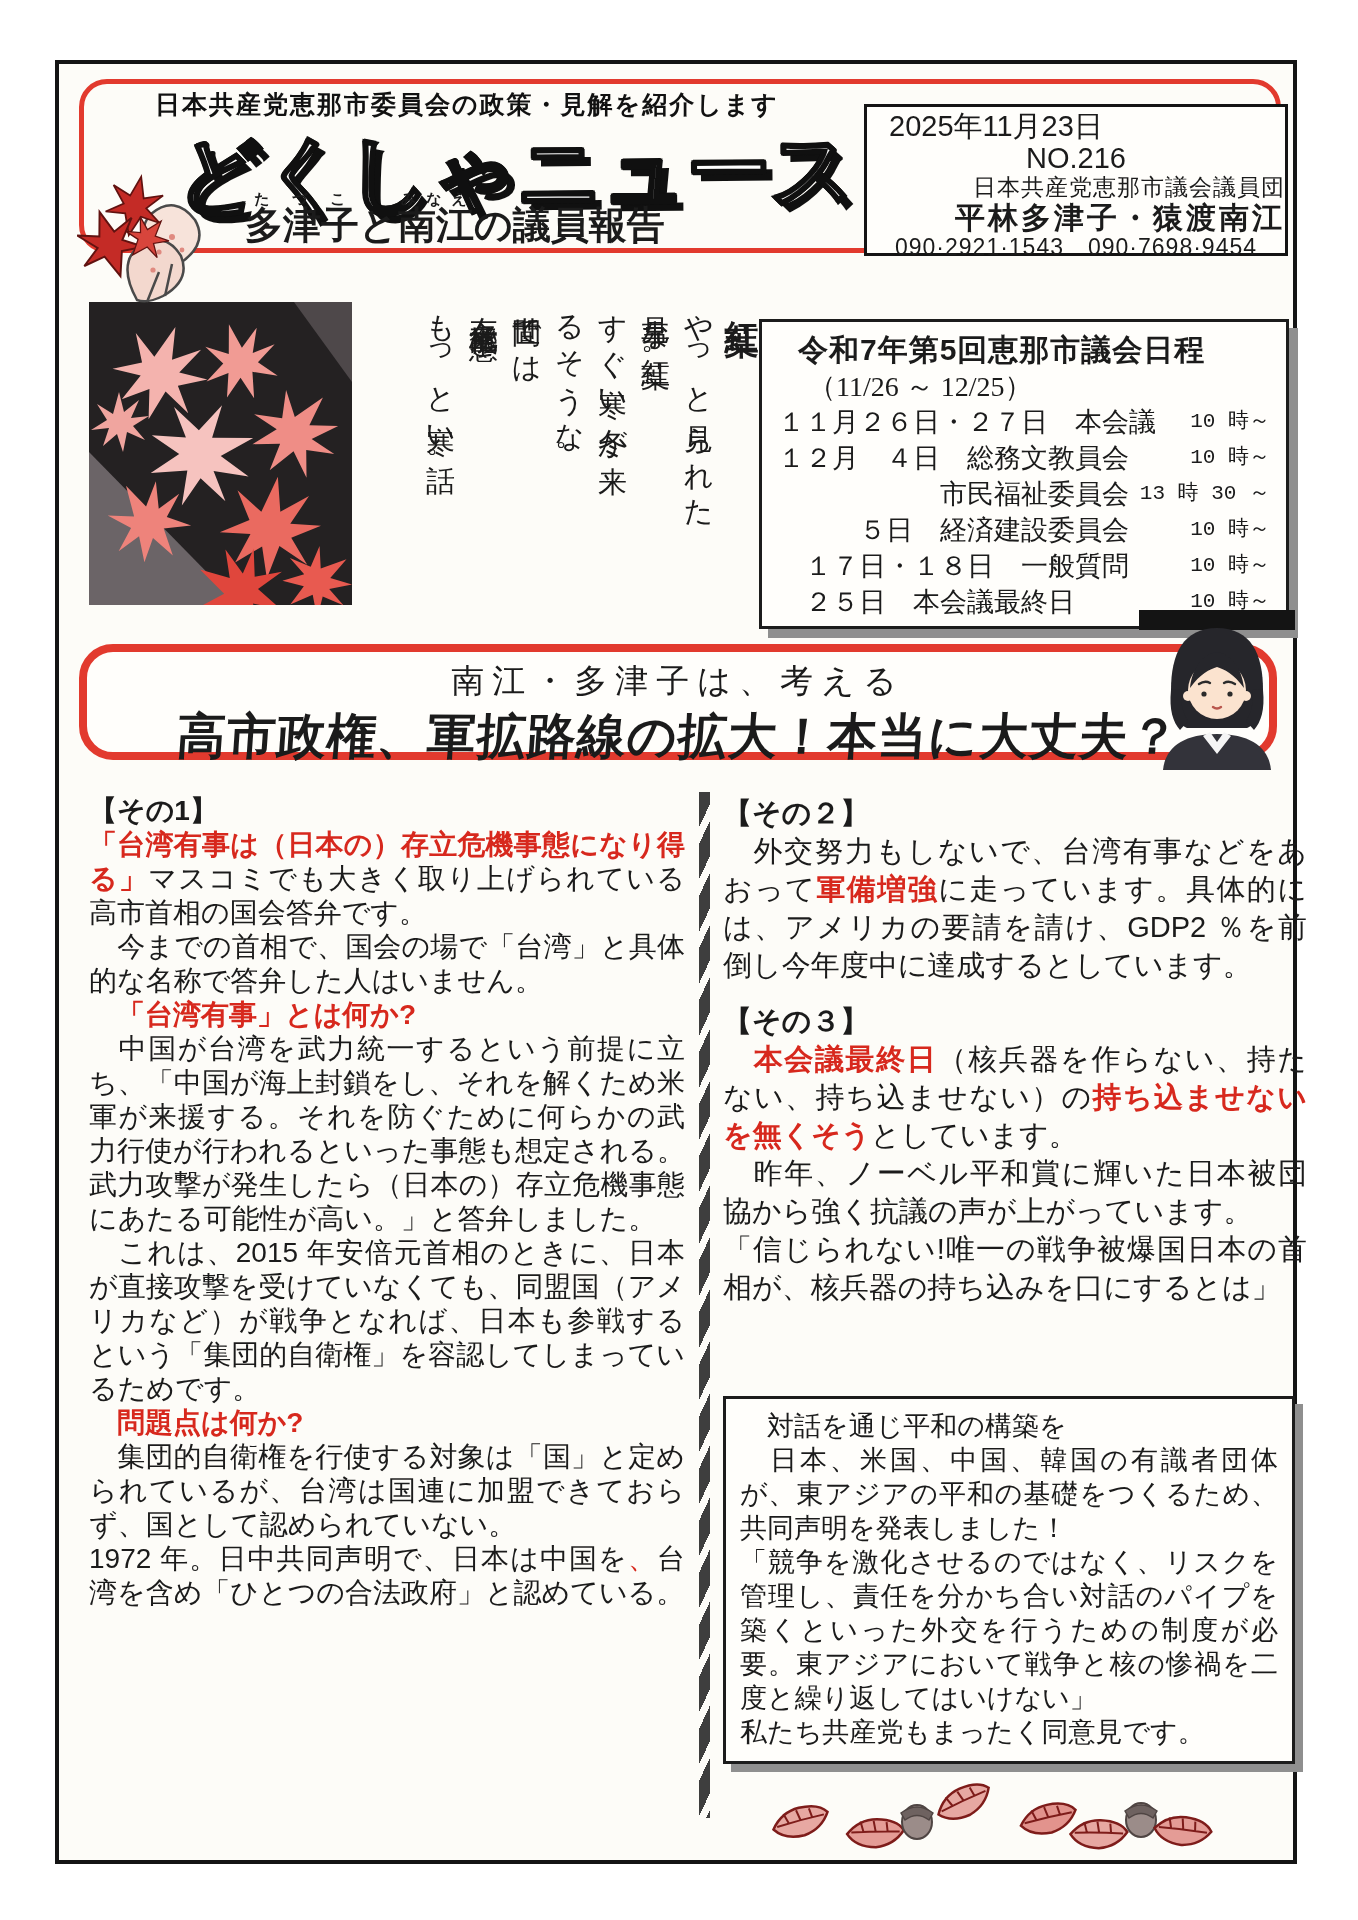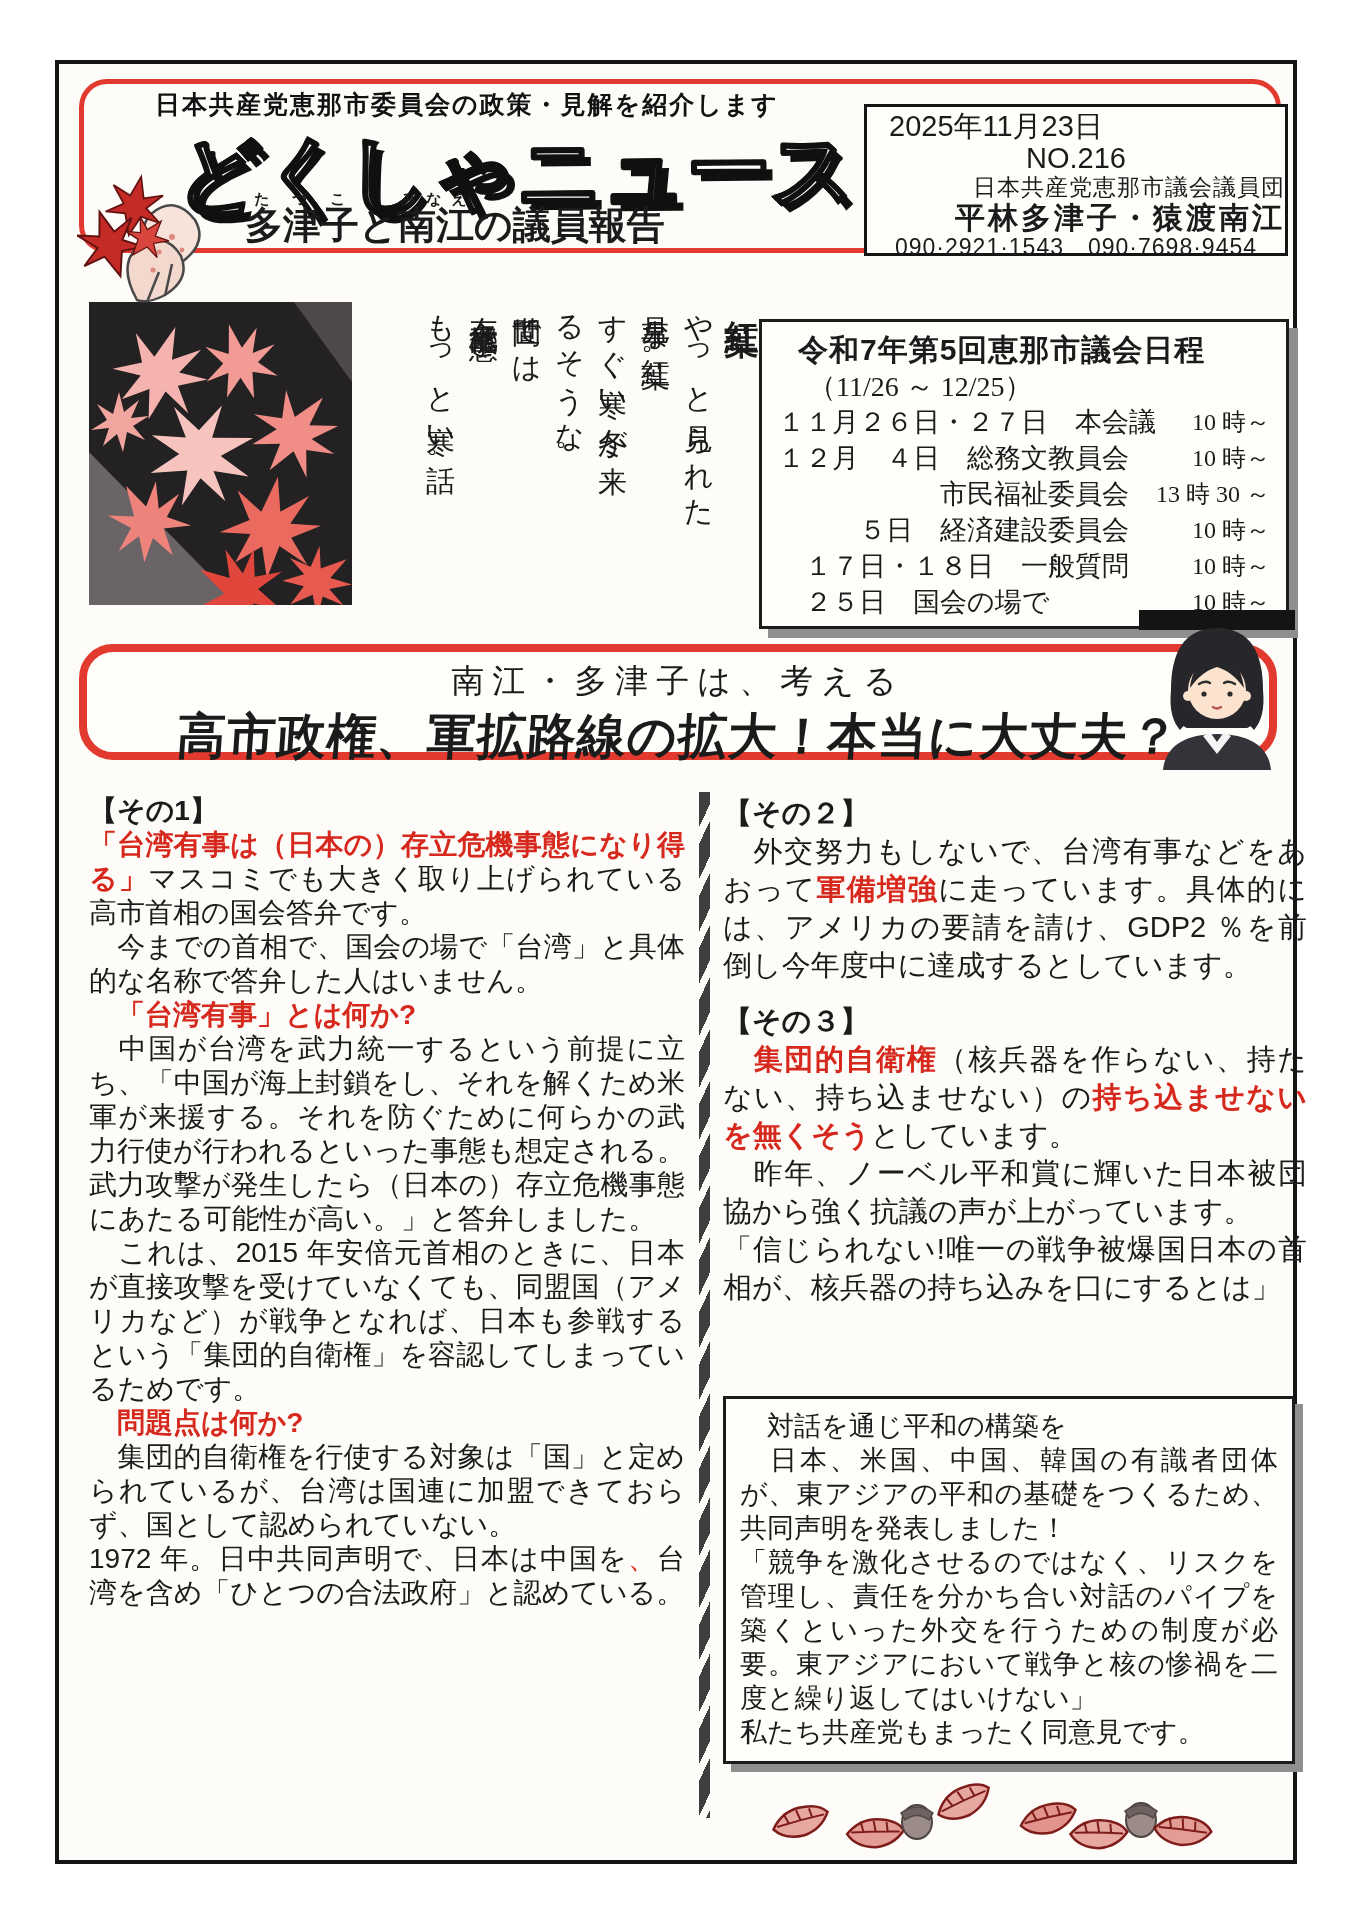--- a/index.html
+++ b/index.html
@@ -35,21 +35,21 @@
            writing-mode:vertical-rl; font-size:29px; }
   .essay-line { line-height:43px; letter-spacing:3px; }
   .essay-head { font-size:34px; font-weight:bold; }
 
   .schedule-box { left:700px; top:255px; width:530px; height:310px; background:#fffefb;
                   border:3px solid #1c1c1c; box-shadow:9px 9px 0 #8f8f8f; padding:8px 12px 0 12px; }
   .sc-title { font-size:30px; font-weight:bold; padding-left:24px; line-height:40px; letter-spacing:1px; }
   .sc-range { font-size:28px; padding-left:34px; line-height:34px; font-family:"Liberation Serif", serif; }
   .sc-row   { display:flex; font-size:27px; line-height:36px; padding:0 4px; }
   .sc-text  { white-space:pre; }
-  .sc-time  { margin-left:auto; font-size:24px; font-family:Liberation Serif, serif; }
+  .sc-time  { margin-left:auto; font-size:21px; font-family:Liberation Mono, monospace; }
 
   
   .banner { left:20px; top:580px; width:1198px; height:116px; background:#fffefb;
             border:8px solid #e23a2e; border-radius:34px; text-align:center; z-index:2; }
   .banner-kicker { margin-top:7px; font-size:33px; letter-spacing:8px; font-weight:normal; }
   .banner-title  { font-size:49px; font-weight:bold; letter-spacing:1px; transform:skewX(-4deg);
                    white-space:nowrap; }
   .avatar { left:1078px; top:546px; z-index:5; }
 
   
@@ -152,21 +152,21 @@
       </div>
       <div class="sc-row">
         <span class="sc-text">　　　５日　経済建設委員会</span>
         <span class="sc-time">10 時～</span>
       </div>
       <div class="sc-row">
         <span class="sc-text">　１７日・１８日　一般質問</span>
         <span class="sc-time">10 時～</span>
       </div>
       <div class="sc-row">
-        <span class="sc-text">　２５日　国会の場で</span>
+        <span class="sc-text">　２５日　本会議最終日</span>
         <span class="sc-time">10 時～</span>
       </div>
     </div>
 
     <div class="abs banner">
       <div class="banner-kicker">南江・多津子は、考える</div>
       <div class="banner-title">高市政権、軍拡路線の拡大！本当に大丈夫？</div>
     </div>
 
     <svg class="abs avatar" width="160" height="160" viewBox="0 0 140 160">
@@ -198,21 +198,21 @@
       <p>　これは、2015 年安倍元首相のときに、日本が直接攻撃を受けていなくても、同盟国（アメリカなど）が戦争となれば、日本も参戦するという「集団的自衛権」を容認してしまっているためです。</p>
       <div class="red-sub">　問題点は何か?</div>
       <p>　集団的自衛権を行使する対象は「国」と定められているが、台湾は国連に加盟できておらず、国として認められていない。</p>
       <p><span>1972 年。日中共同声明で、日本は中国を</span><span class="red">、</span><span>台湾を含め「ひとつの合法政府」と認めている。</span></p>
     </div>
 
     <div class="abs col right-col">
       <div class="h-sec">【その２】</div>
       <p><span>　外交努力もしないで、台湾有事などをあおって</span><span class="rb">軍備増強</span><span>に走っています。具体的には、アメリカの要請を請け、GDP2 ％を前倒し今年度中に達成するとしています。</span></p>
       <div class="h-sec gap18">【その３】</div>
-      <p><span class="rb">　集団的自衛権</span><span>（核兵器を作らない、持たない、持ち込ませない）の</span><span class="rb">持ち込ませないを無くそう</span><span>としています。</span></p>
+      <p><span class="rb">　本会議最終日</span><span>（核兵器を作らない、持たない、持ち込ませない）の</span><span class="rb">持ち込ませないを無くそう</span><span>としています。</span></p>
       <p>　昨年、ノーベル平和賞に輝いた日本被団協から強く抗議の声が上がっています。</p>
       <p>「信じられない!唯一の戦争被爆国日本の首相が、核兵器の持ち込みを口にするとは」</p>
     </div>
 
     <div class="abs dialog-box">
       <div>　対話を通じ平和の構築を</div>
       <p>　日本、米国、中国、韓国の有識者団体が、東アジアの平和の基礎をつくるため、共同声明を発表しました！</p>
       <p>「競争を激化させるのではなく、リスクを管理し、責任を分かち合い対話のパイプを築くといった外交を行うための制度が必要。東アジアにおいて戦争と核の惨禍を二度と繰り返してはいけない」</p>
       <p>私たち共産党もまったく同意見です。</p>
     </div>

